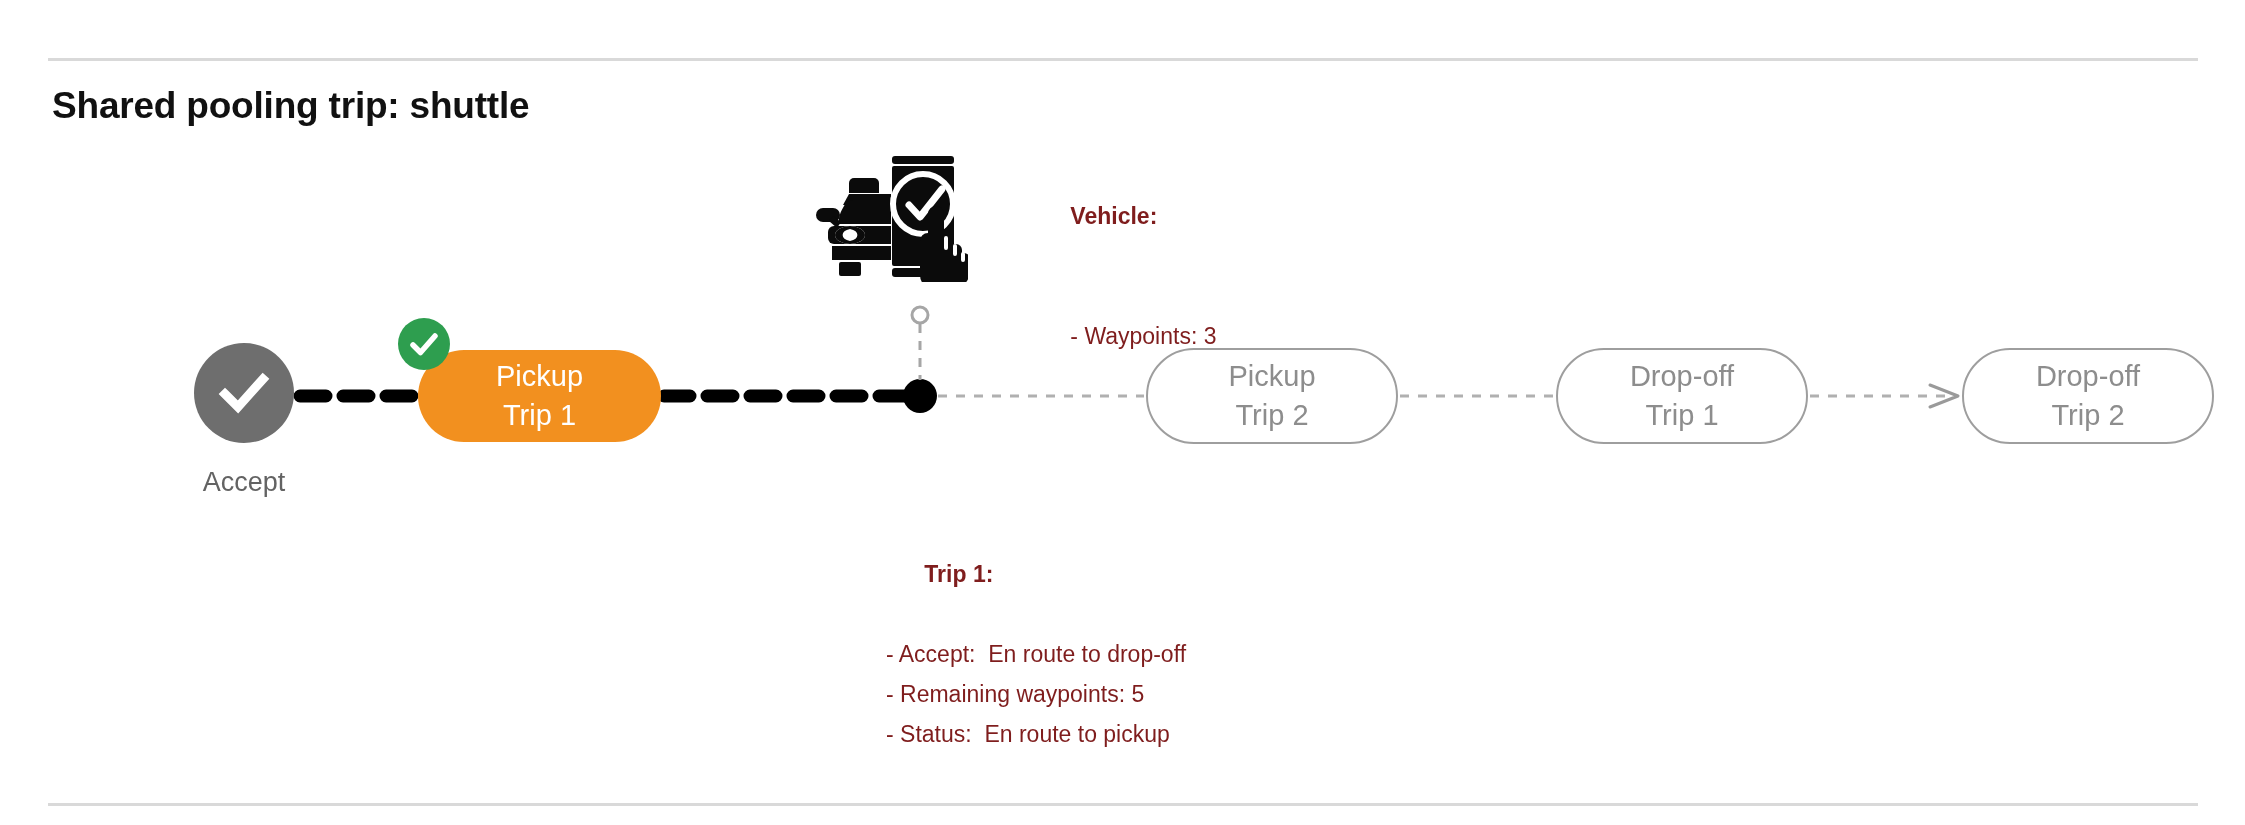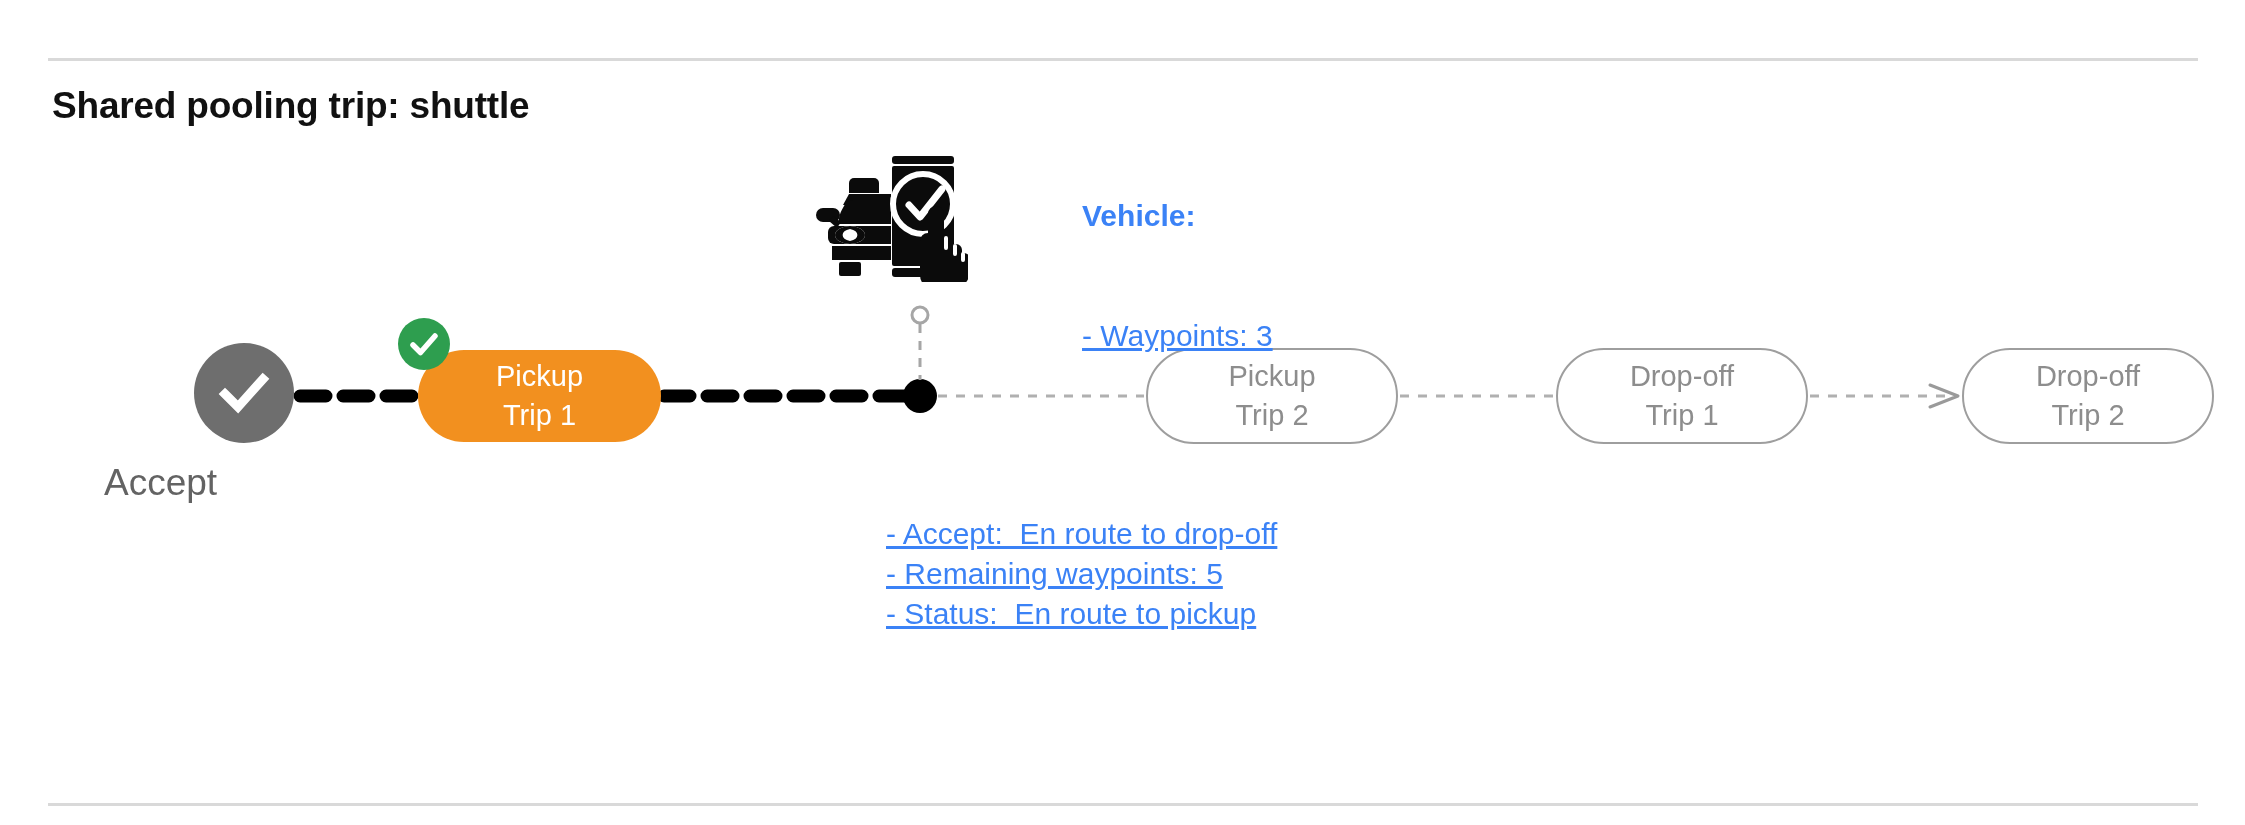--- a/index.html
+++ b/index.html
@@ -69,22 +69,22 @@
     align-items: center;
     justify-content: center;
   }
   .accept-node svg { display: block; }
 
   .accept-label {
     position: absolute;
     left: 104px;
     top: 442px;
     width: 280px;
-    text-align: left;
-    font-size: 37px;
+    text-align: center;
+    font-size: 27px;
     line-height: 41px;
     color: #636363;
   }
   .accept-label span { display: block; }
 
   
   .pill-active {
     position: absolute;
     left: 418px;
     top: 330px;
@@ -146,27 +146,27 @@
     left: 816px;
     top: 122px;
     width: 152px;
     height: 140px;
   }
   .vehicle-icon svg { display: block; }
 
   
   .callout {
     position: absolute;
-    color: #3b82f6;
-    font-size: 30px;
+    color: #7f1d1d;
+    font-size: 23px;
     line-height: 40px;
     white-space: nowrap;
   }
   .callout .hd { font-weight: 700; }
-  .callout .ln { font-weight: 400; text-decoration: underline; }
+  .callout .ln { font-weight: 400; }
   .callout div { white-space: pre; }
 
   .callout-vehicle { left: 1032px; top: 136px; }
   .callout-trips   { left: 886px;  top: 494px; }
 </style>
 </head>
 <body>
 
 <div class="slide">
 
@@ -277,19 +277,22 @@
   <div class="callout callout-vehicle">
     <div>
       <span class="hd">Vehicle</span><span class="hd">:</span>
     </div>
     <div>
       <span class="ln">- Waypoints: 3</span>
     </div>
   </div>
 
   <div class="callout callout-trips">
+    <div>
+      <span class="hd">Trip 1</span><span class="hd">:</span>
+    </div>
     <div><span class="ln">- Accept:  En route to drop-off</span></div>
     <div><span class="ln">- Remaining waypoints: 5</span></div>
     <div><span class="ln">- Status:  En route to pickup</span></div>
 
   </div>
 
 </div>
 
 </body></html>

